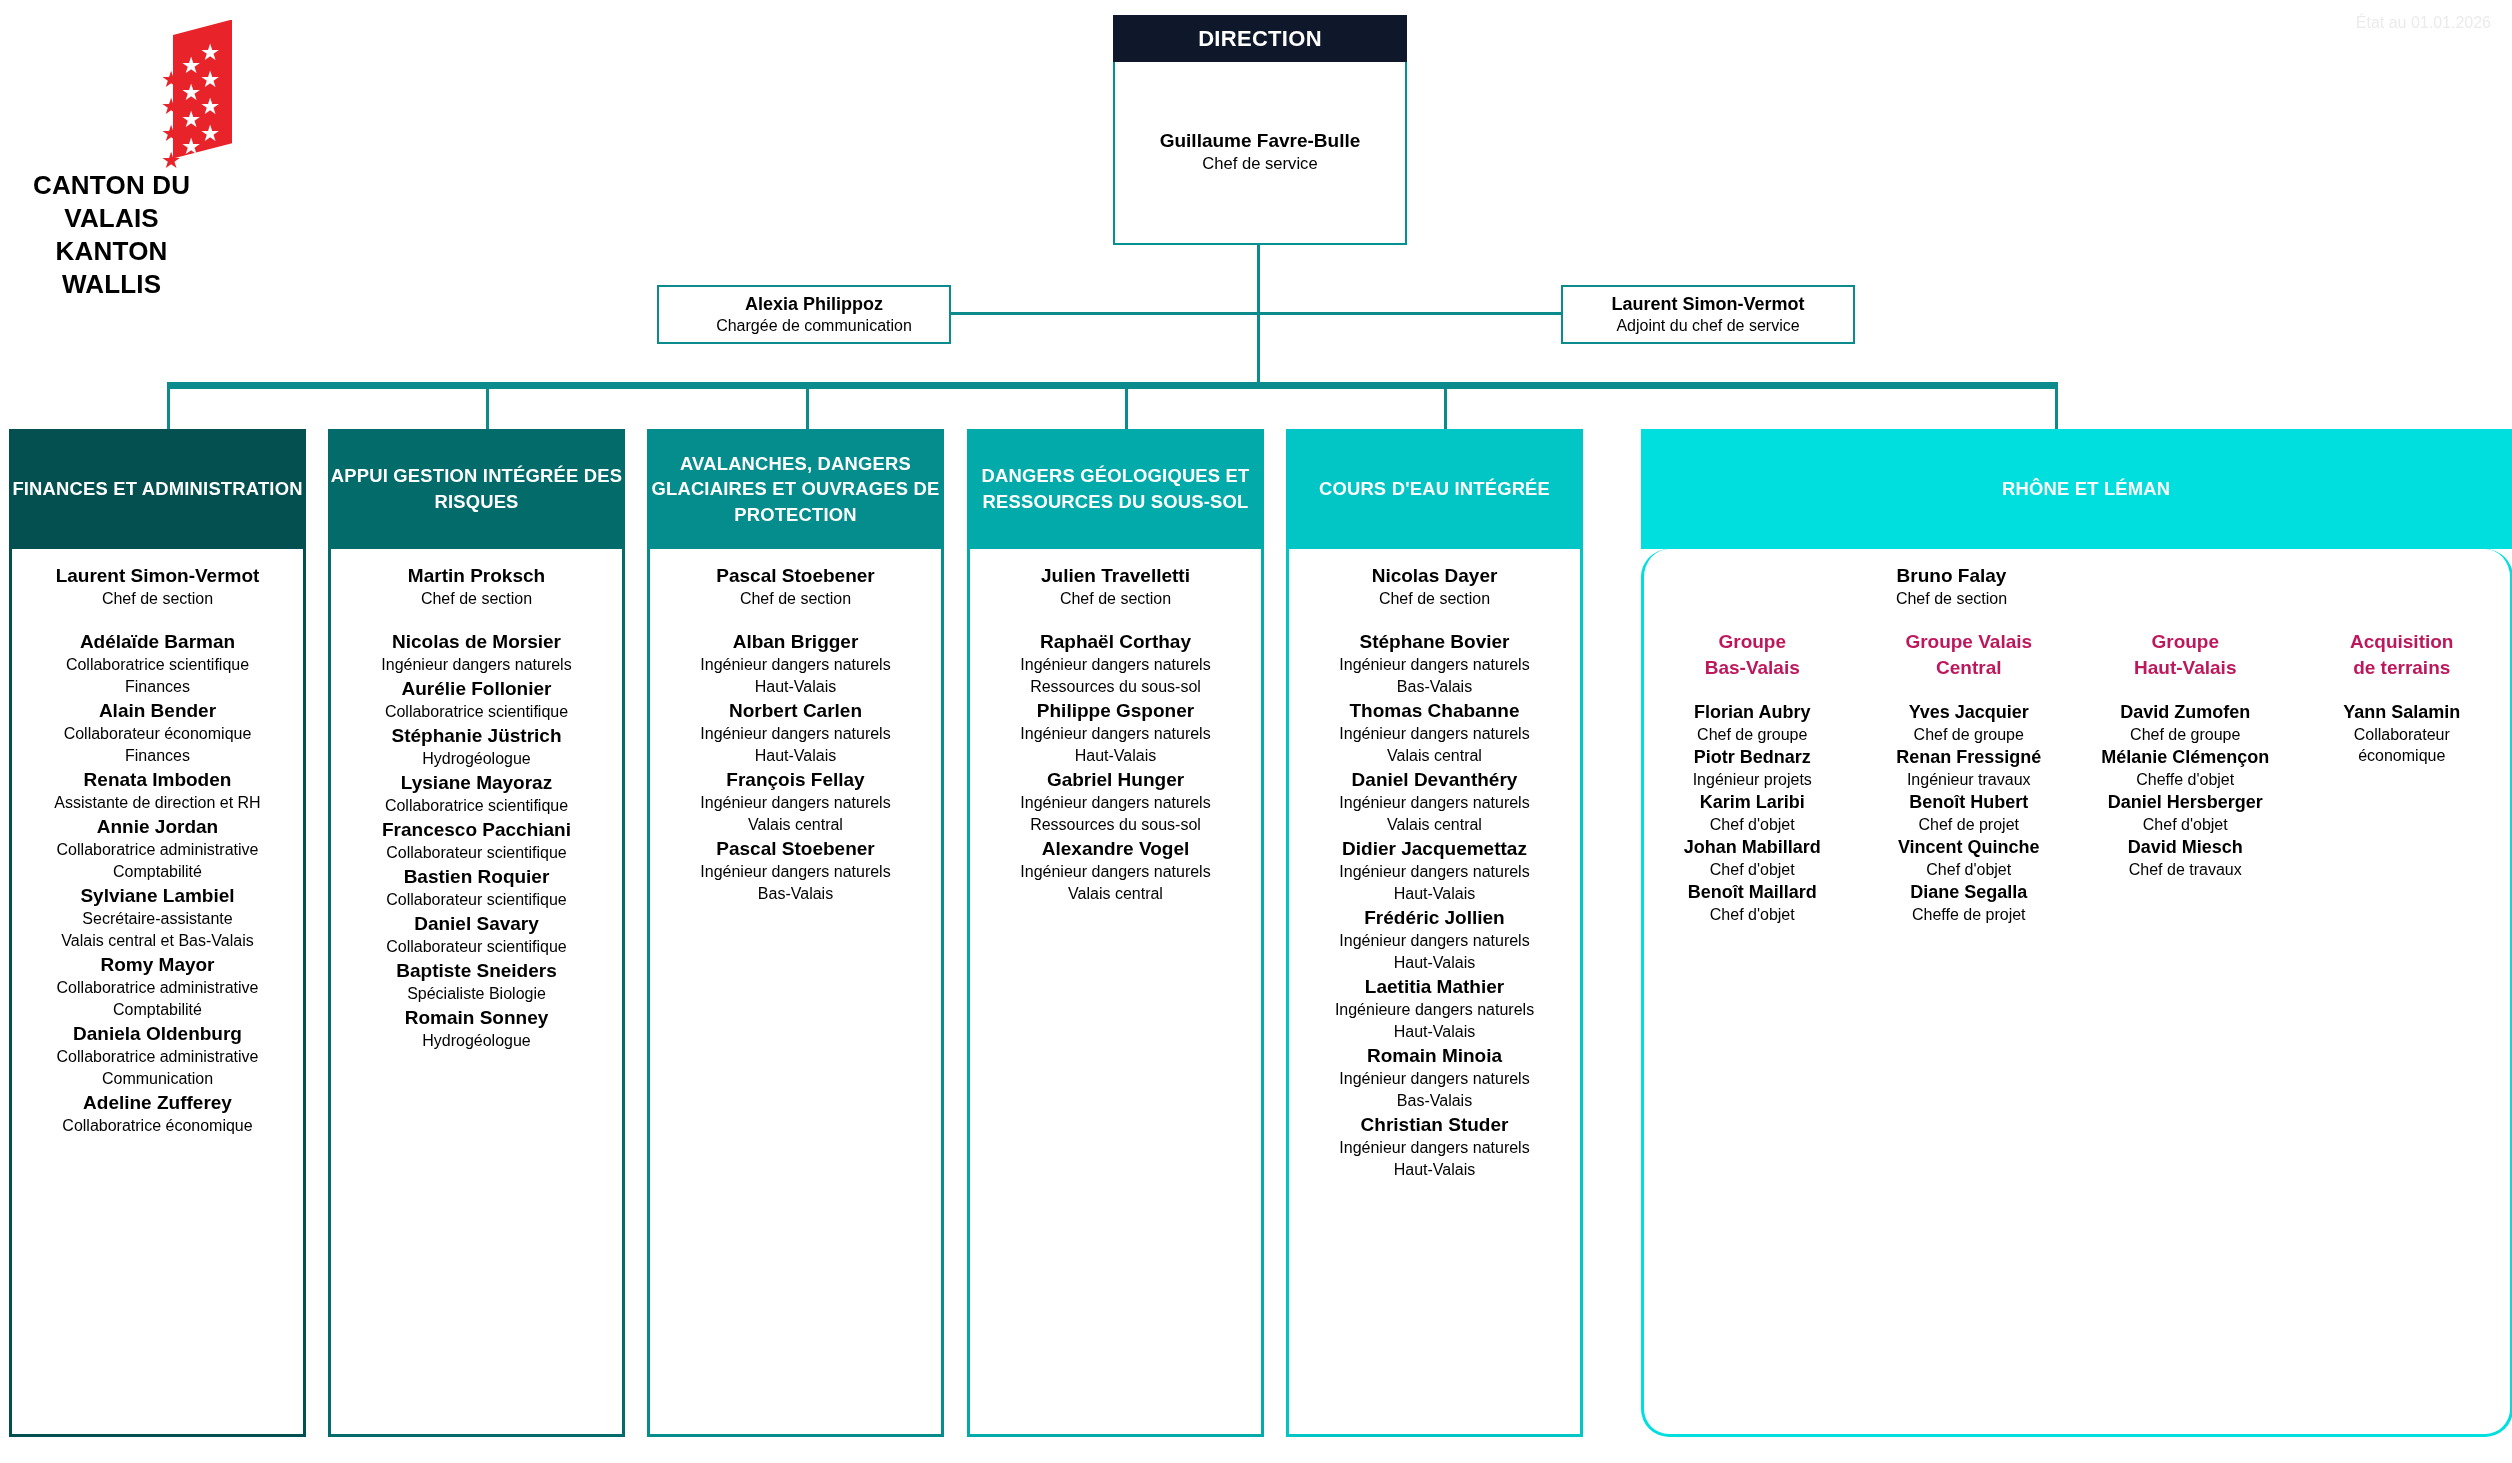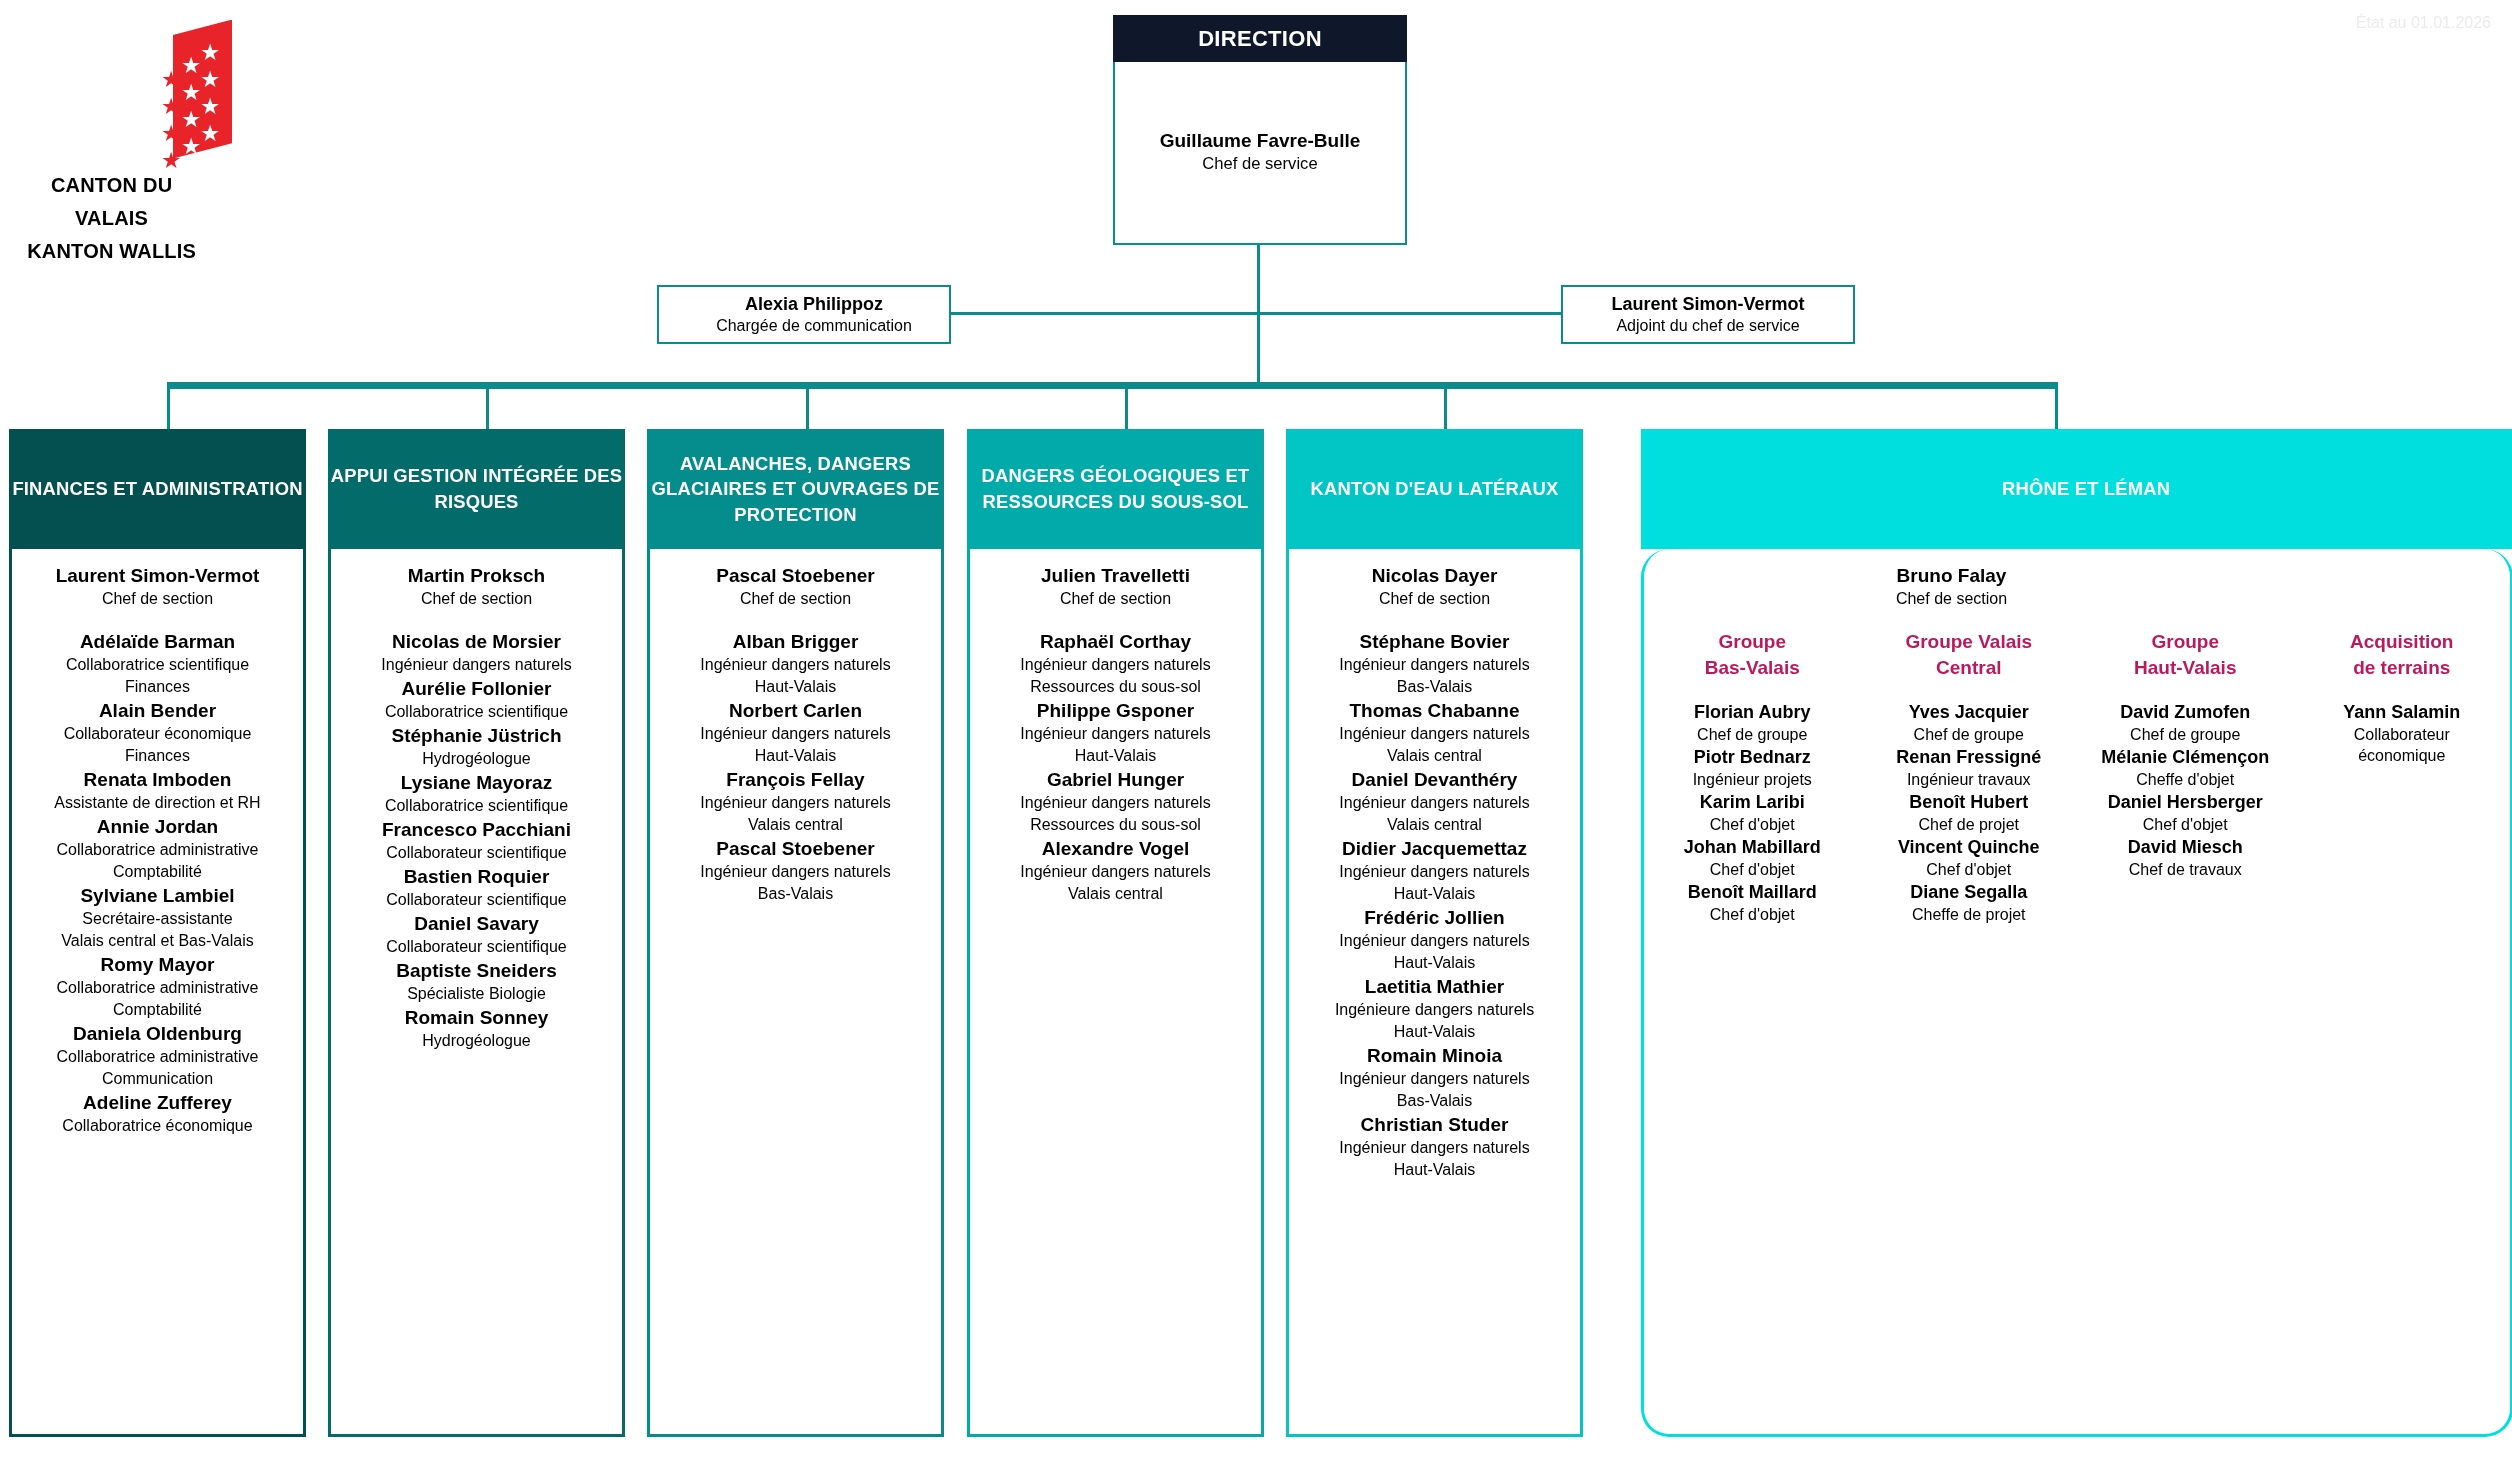--- a/index.html
+++ b/index.html
@@ -20,21 +20,21 @@
     background:#e8232a;
     clip-path:polygon(0% 11%, 100% 0%, 100% 89%, 0% 100%);
   }
   .star{position:absolute;width:19.6px;height:19.6px;color:#e8232a;font-size:22.6px;line-height:19.6px;text-align:center;}
   .star.w{color:#ffffff;}
   #dept-text{position:absolute;left:248px;top:29px;width:602px;color:#000;}
   #dept-text div{font-size:16px;line-height:22px;letter-spacing:-0.2px;}
   #dept-text .b{font-weight:bold;}
   #dept-text .gap{height:12.8px;}
   #canton-text{position:absolute;left:13.6px;top:169px;width:196px;text-align:center;
-    font-weight:bold;font-size:20px;line-height:33px;letter-spacing:0.2px;color:#000;}
+    font-weight:bold;font-size:26px;line-height:33px;letter-spacing:0.2px;color:#000;}
 
   #date-stamp{position:absolute;right:21px;top:13.6px;font-size:16px;color:#ebebeb;}
 
   
   .ln{position:absolute;background:#0b8b8b;}
 
   
   .tbox{position:absolute;background:#fff;border:2.3px solid #0b8b8b;box-sizing:border-box;}
   #direction-box{left:1113px;top:15px;width:294px;height:230px;border:none;}
   #direction-head{position:absolute;left:0;top:0;width:294px;height:47px;background:#0f172a;
@@ -294,21 +294,21 @@
           </div>
           <div class="entry">
             <div class="n">Alexandre Vogel</div>
             <div class="r">Ingénieur dangers naturels</div>
             <div class="r">Valais central</div>
           </div>
         </div>
       </div>
       <div class="col" id="col-4" style="left: 1286px; width: 297px; height: 1009px;">
         <div class="col-head" style="background: rgb(2, 197, 197); height: 120px;">
-          <span>KANTON D'EAU LATÉRAUX</span>
+          <span>COURS D'EAU INTÉGRÉE</span>
         </div>
         <div class="col-body" style="border-color: rgb(2, 197, 197); border-width: 3px; height: 888px;">
           <div class="entry lead">
             <div class="n">Nicolas Dayer</div>
             <div class="r">Chef de section</div>
           </div>
           <div class="entry">
             <div class="n">Stéphane Bovier</div>
             <div class="r">Ingénieur dangers naturels</div>
             <div class="r">Bas-Valais</div>

